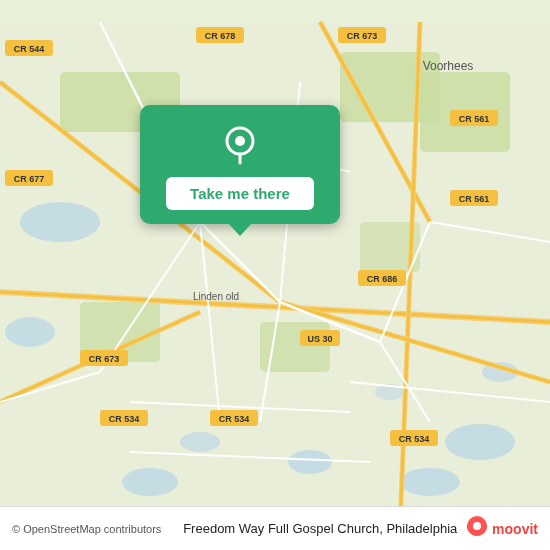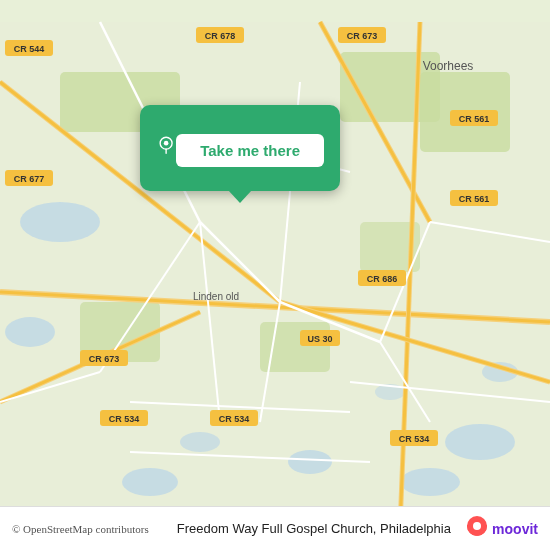--- a/index.html
+++ b/index.html
@@ -43,21 +43,20 @@
       height: 44px;
       z-index: 100;
     }
 
     #bottom-left {
       display: flex;
       align-items: flex-end;
       gap: 4px;
       font-size: 11px;
       color: #555;
-      font-family: Liberation Serif, serif;
     }
 
     #copyright-symbol {
       font-size: 11px;
       color: #555;
     }
 
     #location-label {
       font-size: 13px;
       font-weight: 500;
@@ -67,34 +66,35 @@
 
     #moovit-logo {
       display: flex;
       align-items: center;
       gap: 4px;
     }
 
     #moovit-text {
       font-size: 14px;
       font-weight: bold;
-      color: #6d28d9;
+      color: #ef4444;
       text-align: right;
     }
 
     
     #popup-card {
       position: absolute;
       top: 105px;
       left: 140px;
       width: 200px;
       background: #2eaa6e;
       border-radius: 10px;
       padding: 18px 16px 14px;
       display: flex;
+      flex-direction: column;
       align-items: center;
       z-index: 50;
       box-shadow: 0 3px 12px rgba(0,0,0,0.3);
     }
 
     #popup-pin-icon {
       width: 44px;
       height: 44px;
       margin-bottom: 10px;
     }

